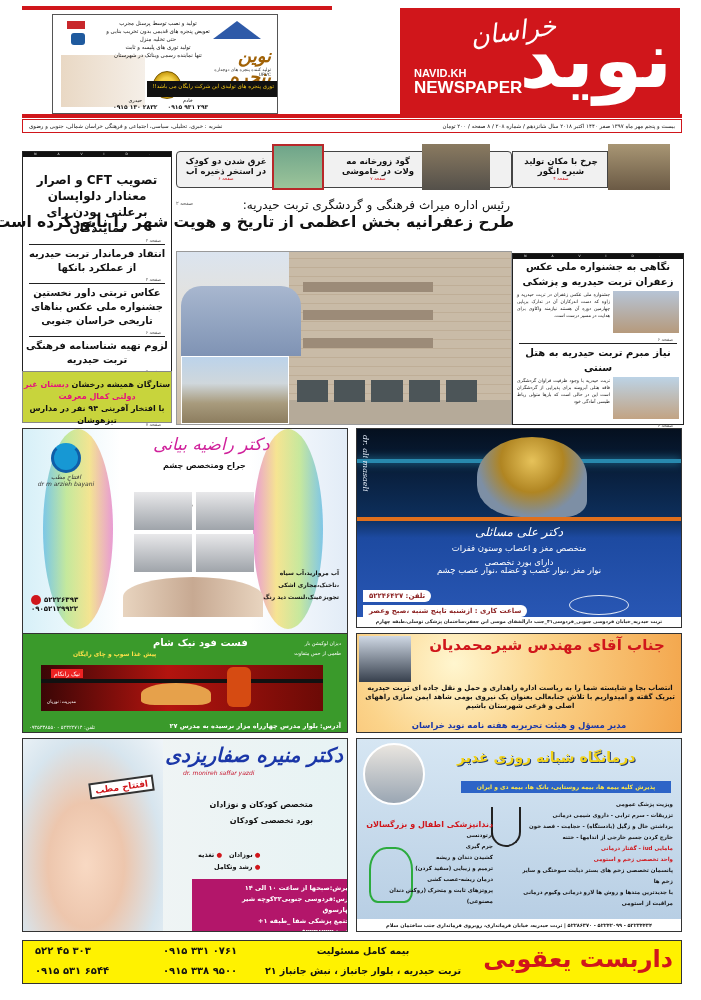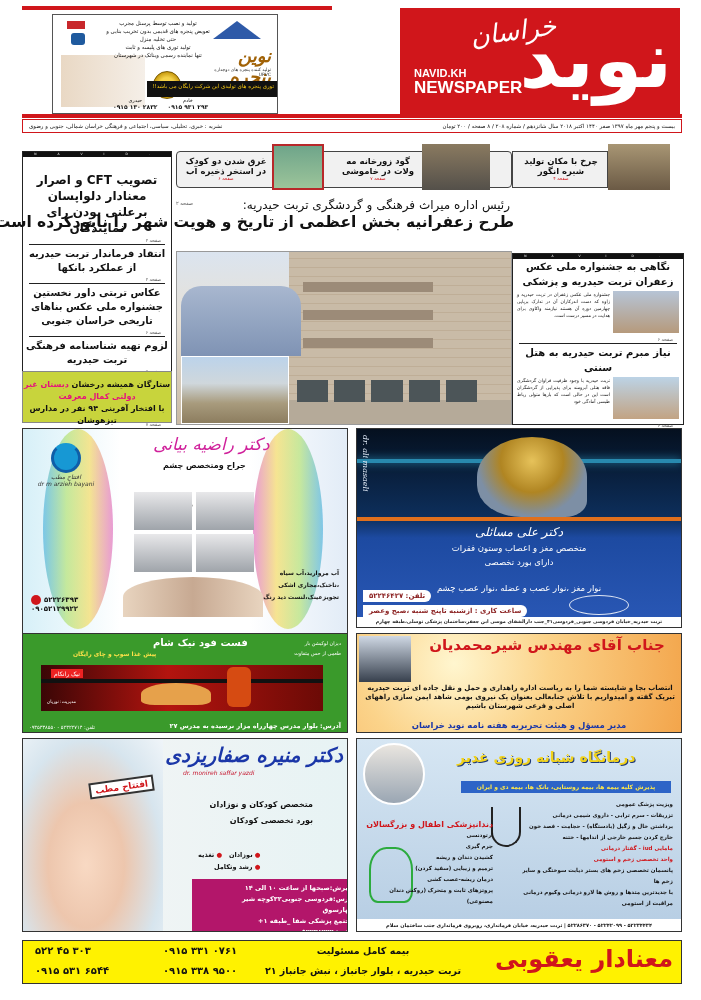--- a/index.html
+++ b/index.html
@@ -304,21 +304,21 @@
 </div>
 
 <div class="ad ad-brain">
   <div class="wave"></div>
   <div class="head"></div>
   <div class="side">dr. ali masaeli</div>
   <div class="orange"></div>
   <div class="name">دکتر علی مسائلی</div>
   <div class="l" style="top:114px;">متخصص مغز و اعصاب وستون فقرات</div>
   <div class="l" style="top:128px;">دارای بورد تخصصی</div>
-  <div class="l" style="top:154px;">نوار مغز ،نوار عصب و عضله ،نوار عصب چشم</div>
+  <div class="l" style="top:136px;">نوار مغز ،نوار عصب و عضله ،نوار عصب چشم</div>
   <div class="pill" style="top:161px;">تلفن: ۵۲۲۴۶۴۲۷</div>
   <div class="pill" style="top:176px;">ساعت کاری : ازشنبه تاپنج شنبه ،صبح وعصر</div>
   <div class="brain-ico"></div>
   <div class="addr">تربت حیدریه_خیابان فردوسی جنوبی_فردوسی۴۱_جنب دارالشفای موسی ابن جعفر،ساختمان پزشکی توسلی،طبقه چهارم</div>
 </div>
 
 <div class="ad ad-food">
   <div class="title">فست فود نیک شام</div>
   <div class="sub">پیش غذا سوپ و چای رایگان</div>
   <div class="right">
@@ -387,20 +387,20 @@
     <div>جرم گیری</div>
     <div>کشیدن دندان و ریشه</div>
     <div>ترمیم و زیبایی (سفید کردن)</div>
     <div>درمان ریشه-عصب کشی</div>
     <div>پروتزهای ثابت و متحرک (روکش دندان مصنوعی)</div>
   </div>
   <div class="footer">۵۲۲۳۴۴۳۴ - ۵۲۲۴۲۰۹۹ - ۵۲۲۸۶۳۷۰  |  تربت حیدریه، خیابان فرمانداری، روبروی فرمانداری جنب ساختمان سلام</div>
 </div>
 
 <div class="ad-bottom">
-  <div class="brand">معنادار یعقوبی</div>
+  <div class="brand">داربست یعقوبی</div>
   <div class="mid1">بیمه کامل مسئولیت</div>
   <div class="mid2">تربت حیدریه ، بلوار جانباز ، نبش جانباز ۲۱</div>
   <div class="ph" style="left:140px;top:4px;">۰۹۱۵ ۳۳۱ ۰۷۶۱</div>
   <div class="ph" style="left:140px;top:24px;">۰۹۱۵ ۳۳۸ ۹۵۰۰</div>
   <div class="ph" style="left:12px;top:4px;">۵۲۲ ۴۵ ۳۰۳</div>
   <div class="ph" style="left:12px;top:24px;">۰۹۱۵ ۵۳۱ ۶۵۴۴</div>
 </div>
 
 </body></html>

